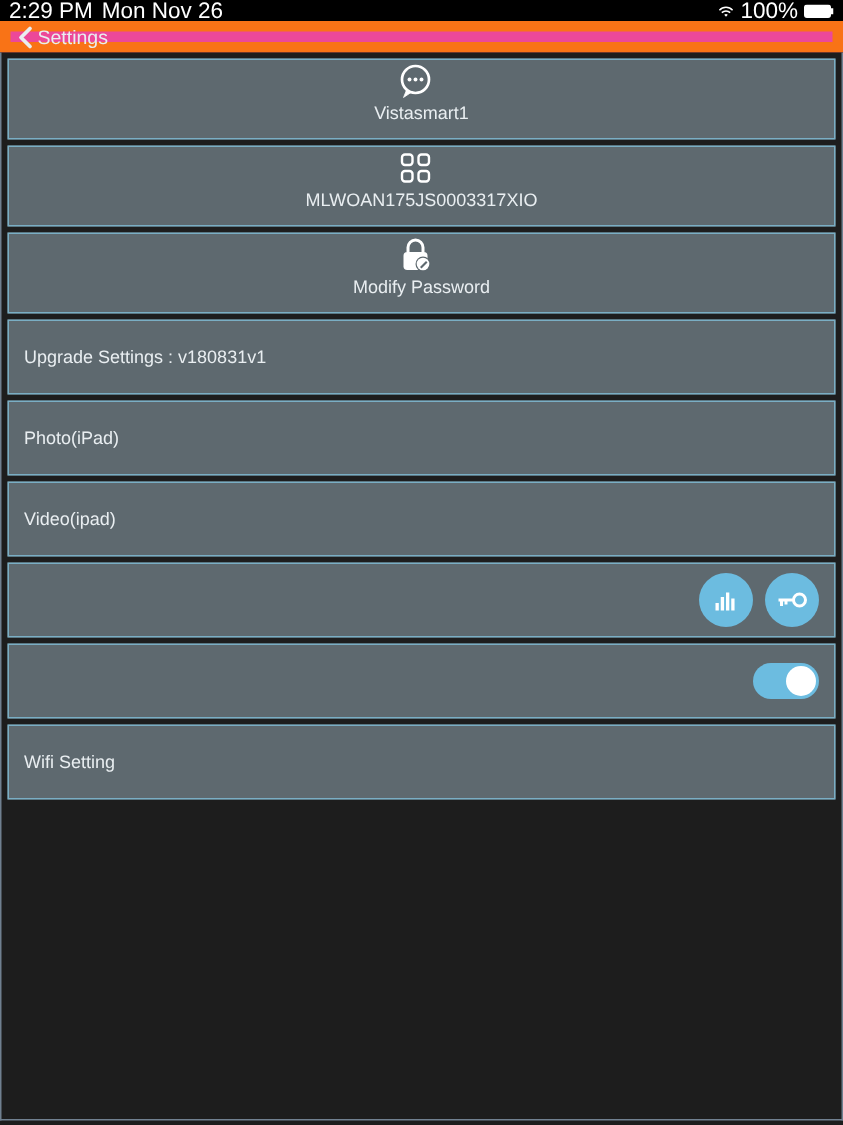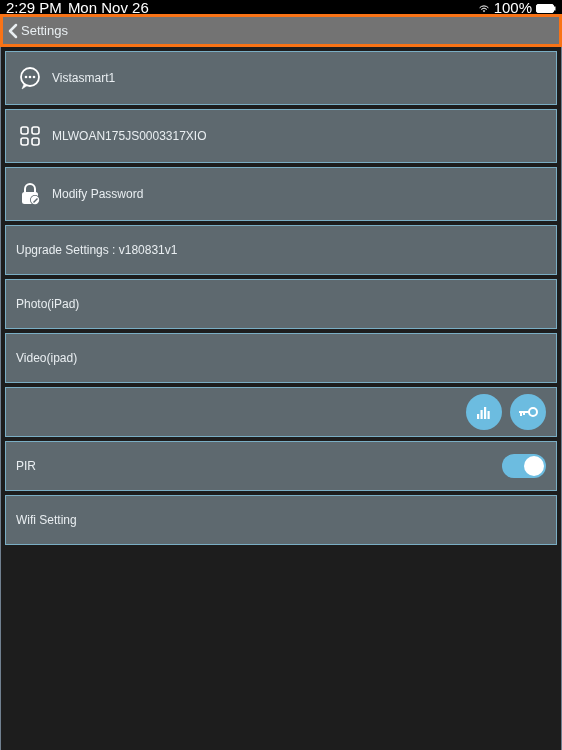--- a/index.html
+++ b/index.html
@@ -20,23 +20,23 @@
     justify-content: space-between;
     padding: 0 6px;
     font-size: 15px;
     color: #fff;
   }
   .status-left { display: flex; gap: 6px; align-items: center; }
   .status-right { display: flex; gap: 4px; align-items: flex-end; }
 
   
   .nav-bar {
-    height: 33px;
-    background: #737373;
-    border: 3px solid #f97316;
+    height: 21px;
+    background: #ec4899;
+    border: 7px solid #f97316;
     display: flex;
     align-items: center;
     padding: 0 4px;
     color: #e9eef1;
     font-size: 13px;
   }
   .back-chevron {
     display: inline-flex;
     align-items: center;
     margin-right: 2px;
@@ -55,21 +55,21 @@
   .row {
     background: #5e696f;
     border: 1px solid #7aaec4;
     margin-bottom: 4px;
     display: flex;
     align-items: center;
     color: #e9eef1;
     font-size: 12px;
     cursor: pointer;
   }
-  .row.tall { height: 54px; padding: 0 10px; }
+  .row.tall { height: 54px; padding: 0 10px; flex-direction: column; }
   .row.short { height: 50px; padding: 0 10px; }
 
   .row .icon-slot {
     width: 28px;
     height: 28px;
     display: flex;
     align-items: center;
     justify-content: center;
     margin-right: 8px;
     flex-shrink: 0;
@@ -219,21 +219,20 @@
             <line x1="3" y1="10" x2="13" y2="10" stroke="#fff" stroke-width="2"></line>
             <line x1="5" y1="10" x2="5" y2="14" stroke="#fff" stroke-width="2"></line>
             <line x1="8" y1="10" x2="8" y2="13" stroke="#fff" stroke-width="2"></line>
           </svg>
         </span>
       </div>
     </div>
   </div>
 
   <div class="row short">
-    <span class="label">PIR</span>
     <div class="switch"></div>
   </div>
 
 
   <div class="row short">
     <span class="label">Wifi Setting</span>
   </div>
 
 </div>
 

